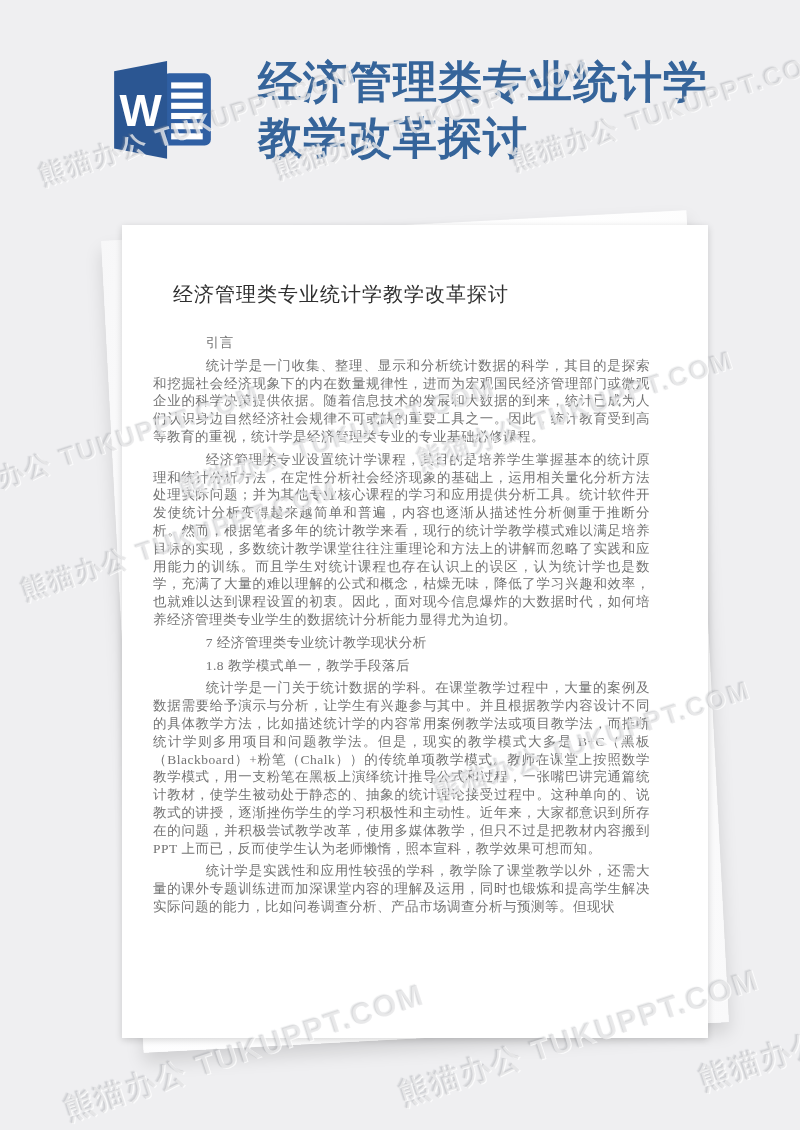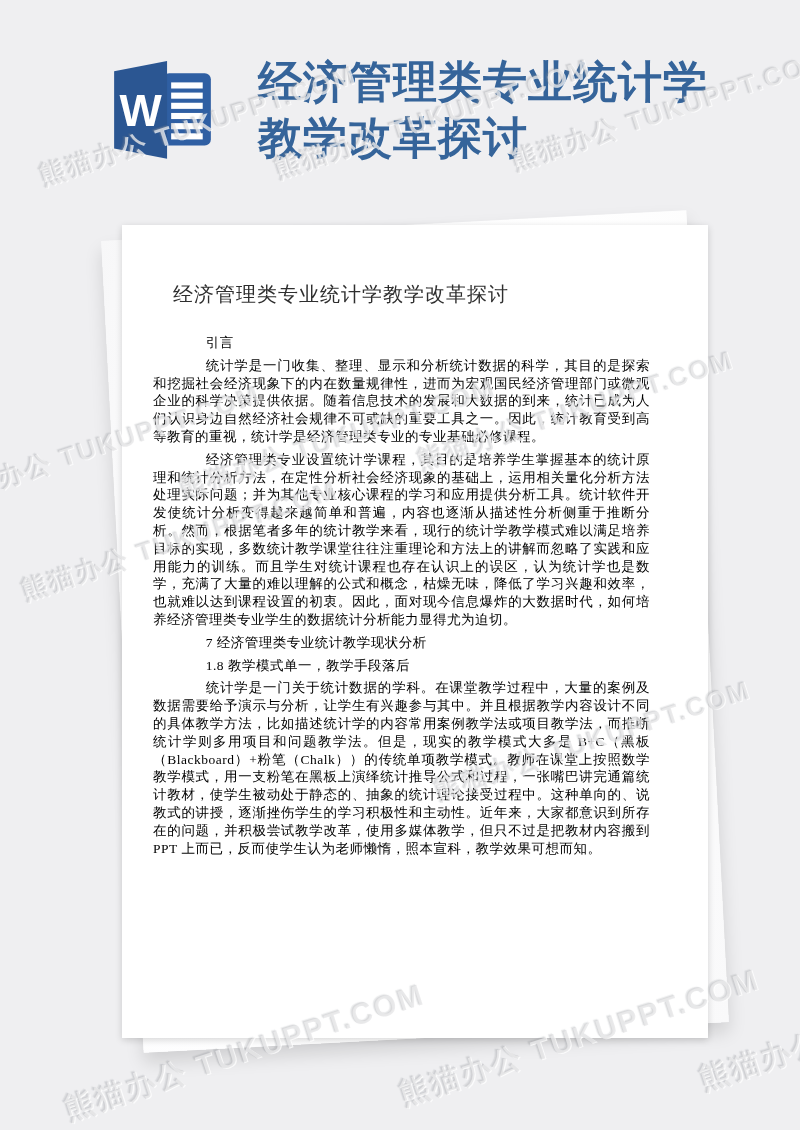--- a/index.html
+++ b/index.html
@@ -27,21 +27,21 @@
     position:absolute;left:122px;top:225px;width:586px;height:813px;
     box-sizing:border-box;padding:56px 58px 0 31px;
     background:#ffffff;
     box-shadow:0 2px 7px rgba(0,0,0,0.16);
   }
   .doc-title{
     font-size:20px;color:#2e2e2e;letter-spacing:1px;
     margin:0 0 26px 20px;font-weight:normal;
   }
   .doc-block{
-    font-size:13.5px;line-height:17.8px;color:#000000;
+    font-size:13.5px;line-height:17.8px;color:#737373;
     letter-spacing:0.5px;margin:5px 0;
   }
   .doc-paragraph{text-align:justify;text-indent:3.9em;}
   .doc-heading{text-indent:3.9em;}
   
   .wm-layer{position:absolute;left:0;top:0;width:100%;height:100%;pointer-events:none;z-index:40;}
   .wm{
     position:absolute;white-space:nowrap;
     transform:rotate(-18deg);transform-origin:left center;
     font-family:"Liberation Sans","DejaVu Sans",sans-serif;font-weight:bold;
@@ -76,20 +76,21 @@
 
   <div class="page">
     <h1 class="doc-title">经济管理类专业统计学教学改革探讨</h1>
     <div id="doc-body">
         <p class="doc-block doc-heading">引言</p>
         <p class="doc-block doc-paragraph">统计学是一门收集、整理、显示和分析统计数据的科学，其目的是探索和挖掘社会经济现象下的内在数量规律性，进而为宏观国民经济管理部门或微观企业的科学决策提供依据。随着信息技术的发展和大数据的到来，统计已成为人们认识身边自然经济社会规律不可或缺的重要工具之一。因此，统计教育受到高等教育的重视，统计学是经济管理类专业的专业基础必修课程。</p>
         <p class="doc-block doc-paragraph">经济管理类专业设置统计学课程，其目的是培养学生掌握基本的统计原理和统计分析方法，在定性分析社会经济现象的基础上，运用相关量化分析方法处理实际问题；并为其他专业核心课程的学习和应用提供分析工具。统计软件开发使统计分析变得越来越简单和普遍，内容也逐渐从描述性分析侧重于推断分析。然而，根据笔者多年的统计教学来看，现行的统计学教学模式难以满足培养目标的实现，多数统计教学课堂往往注重理论和方法上的讲解而忽略了实践和应用能力的训练。而且学生对统计课程也存在认识上的误区，认为统计学也是数学，充满了大量的难以理解的公式和概念，枯燥无味，降低了学习兴趣和效率，也就难以达到课程设置的初衷。因此，面对现今信息爆炸的大数据时代，如何培养经济管理类专业学生的数据统计分析能力显得尤为迫切。</p>
         <p class="doc-block doc-heading">7 经济管理类专业统计教学现状分析</p>
         <p class="doc-block doc-heading">1.8 教学模式单一，教学手段落后</p>
         <p class="doc-block doc-paragraph">统计学是一门关于统计数据的学科。在课堂教学过程中，大量的案例及数据需要给予演示与分析，让学生有兴趣参与其中。并且根据教学内容设计不同的具体教学方法，比如描述统计学的内容常用案例教学法或项目教学法，而推断统计学则多用项目和问题教学法。但是，现实的教学模式大多是 B+C（黑板（Blackboard）+粉笔（Chalk））的传统单项教学模式。教师在课堂上按照数学教学模式，用一支粉笔在黑板上演绎统计推导公式和过程，一张嘴巴讲完通篇统计教材，使学生被动处于静态的、抽象的统计理论接受过程中。这种单向的、说教式的讲授，逐渐挫伤学生的学习积极性和主动性。近年来，大家都意识到所存在的问题，并积极尝试教学改革，使用多媒体教学，但只不过是把教材内容搬到 PPT 上而已，反而使学生认为老师懒惰，照本宣科，教学效果可想而知。</p>
+        <p class="doc-block doc-paragraph">统计学是实践性和应用性较强的学科，教学除了课堂教学以外，还需大量的课外专题训练进而加深课堂内容的理解及运用，同时也锻炼和提高学生解决实际问题的能力，比如问卷调查分析、产品市场调查分析与预测等。但现状</p>
       </div>
   </div>
 
   <div class="wm-layer" id="wm-layer">
       <span class="wm" style="left: 40px; top: 159px; font-size: 26px;">熊猫办公 TUKUPPT.COM</span>
       <span class="wm" style="left: 275px; top: 152px; font-size: 26px;">熊猫办公 TUKUPPT.COM</span>
       <span class="wm" style="left: 512px; top: 144px; font-size: 26px;">熊猫办公 TUKUPPT.COM</span>
       <span class="wm" style="left: -55px; top: 479px; font-size: 26px;">熊猫办公 TUKUPPT.COM</span>
       <span class="wm" style="left: 180px; top: 472px; font-size: 26px;">熊猫办公 TUKUPPT.COM</span>
       <span class="wm" style="left: 418px; top: 444px; font-size: 26px;">熊猫办公 TUKUPPT.COM</span>

